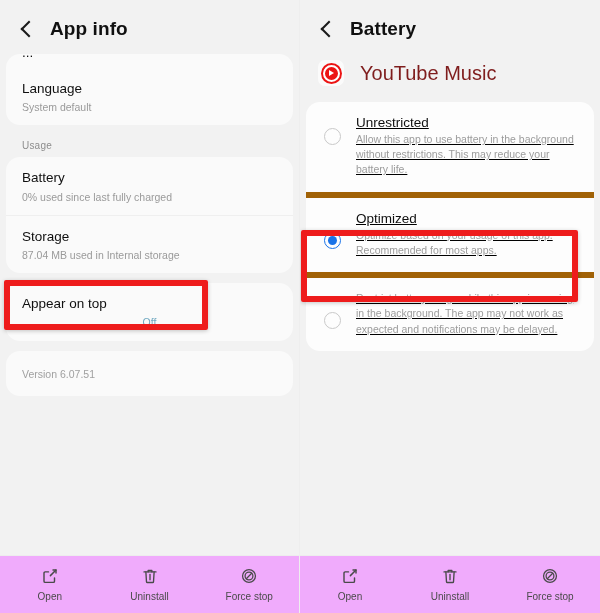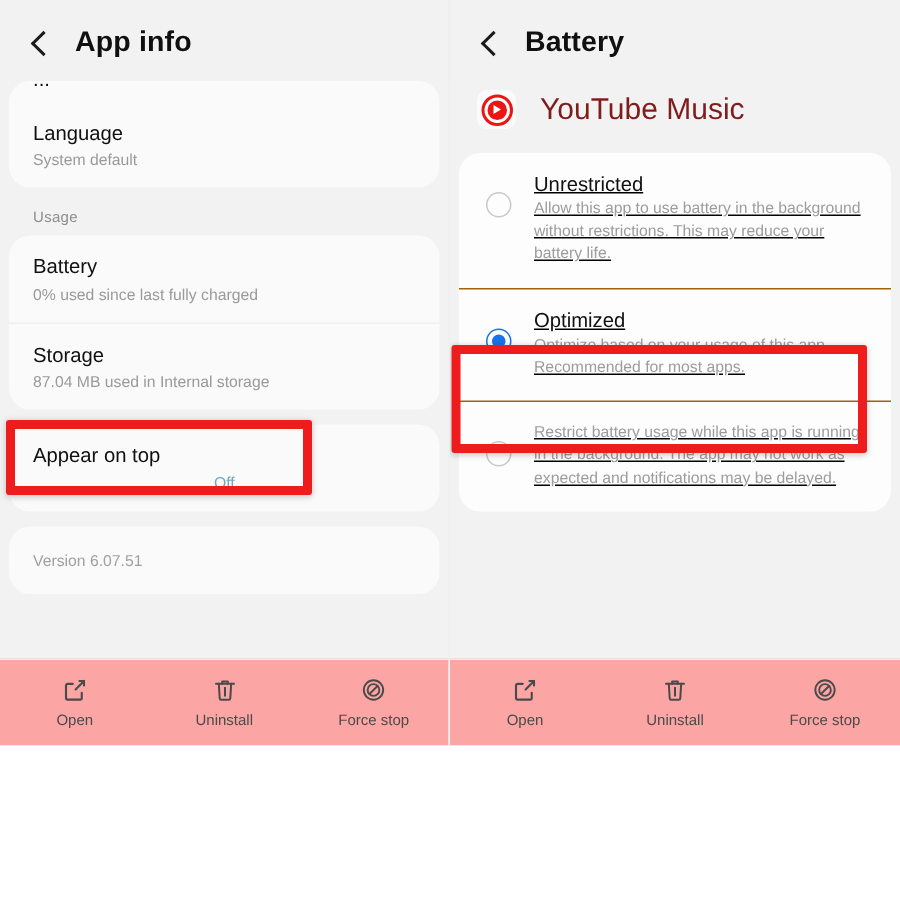--- a/index.html
+++ b/index.html
@@ -5,21 +5,21 @@
   * { box-sizing: border-box; margin: 0; padding: 0; }
   html, body {
     width: 600px; height: 613px;
     font-family: "Liberation Sans", sans-serif;
     background: #ffffff;
     overflow: hidden;
   }
   .screens { display: flex; width: 600px; height: 613px; }
   .phone {
     position: relative;
-    width: 300px; height: 497px;
+    width: 300px; height: 613px;
     background: #f2f2f2;
     display: flex; flex-direction: column;
     overflow: hidden;
   }
   .phone.left { border-right: 1px solid #eeeeee; }
 
   
   .hdr {
     display: flex; align-items: center;
     gap: 14px;
@@ -158,21 +158,21 @@
     border-radius: 14px;
     overflow: hidden;
     text-decoration: underline;
   }
   .opt {
     display: flex;
     gap: 15px;
     padding: 13px 18px 14px 18px;
     align-items: flex-start;
   }
-  .opt + .opt { border-top: 1px solid #a16207; }
+  .opt + .opt { border-top: 6px solid #a16207; align-items: center; }
   .radio {
     width: 17px; height: 17px;
     border-radius: 50%;
     border: 1.4px solid #c9c9c9;
     flex: 0 0 auto;
     margin-top: 13px;
     position: relative;
     background: transparent;
   }
   .radio.checked {
@@ -197,21 +197,21 @@
   .opt-desc {
     font-size: 10.5px;
     color: #9c9c9c;
     line-height: 1.45;
   }
 
   
   .bottombar {
     flex: 0 0 auto;
     height: 58px;
-    background: #fca5a5;
+    background: #f0abfc;
     display: flex;
     align-items: center;
     border-top: 1px solid #ededed;
   }
   .bb-item {
     flex: 1 1 0;
     display: flex;
     flex-direction: column;
     align-items: center;
     gap: 6px;

